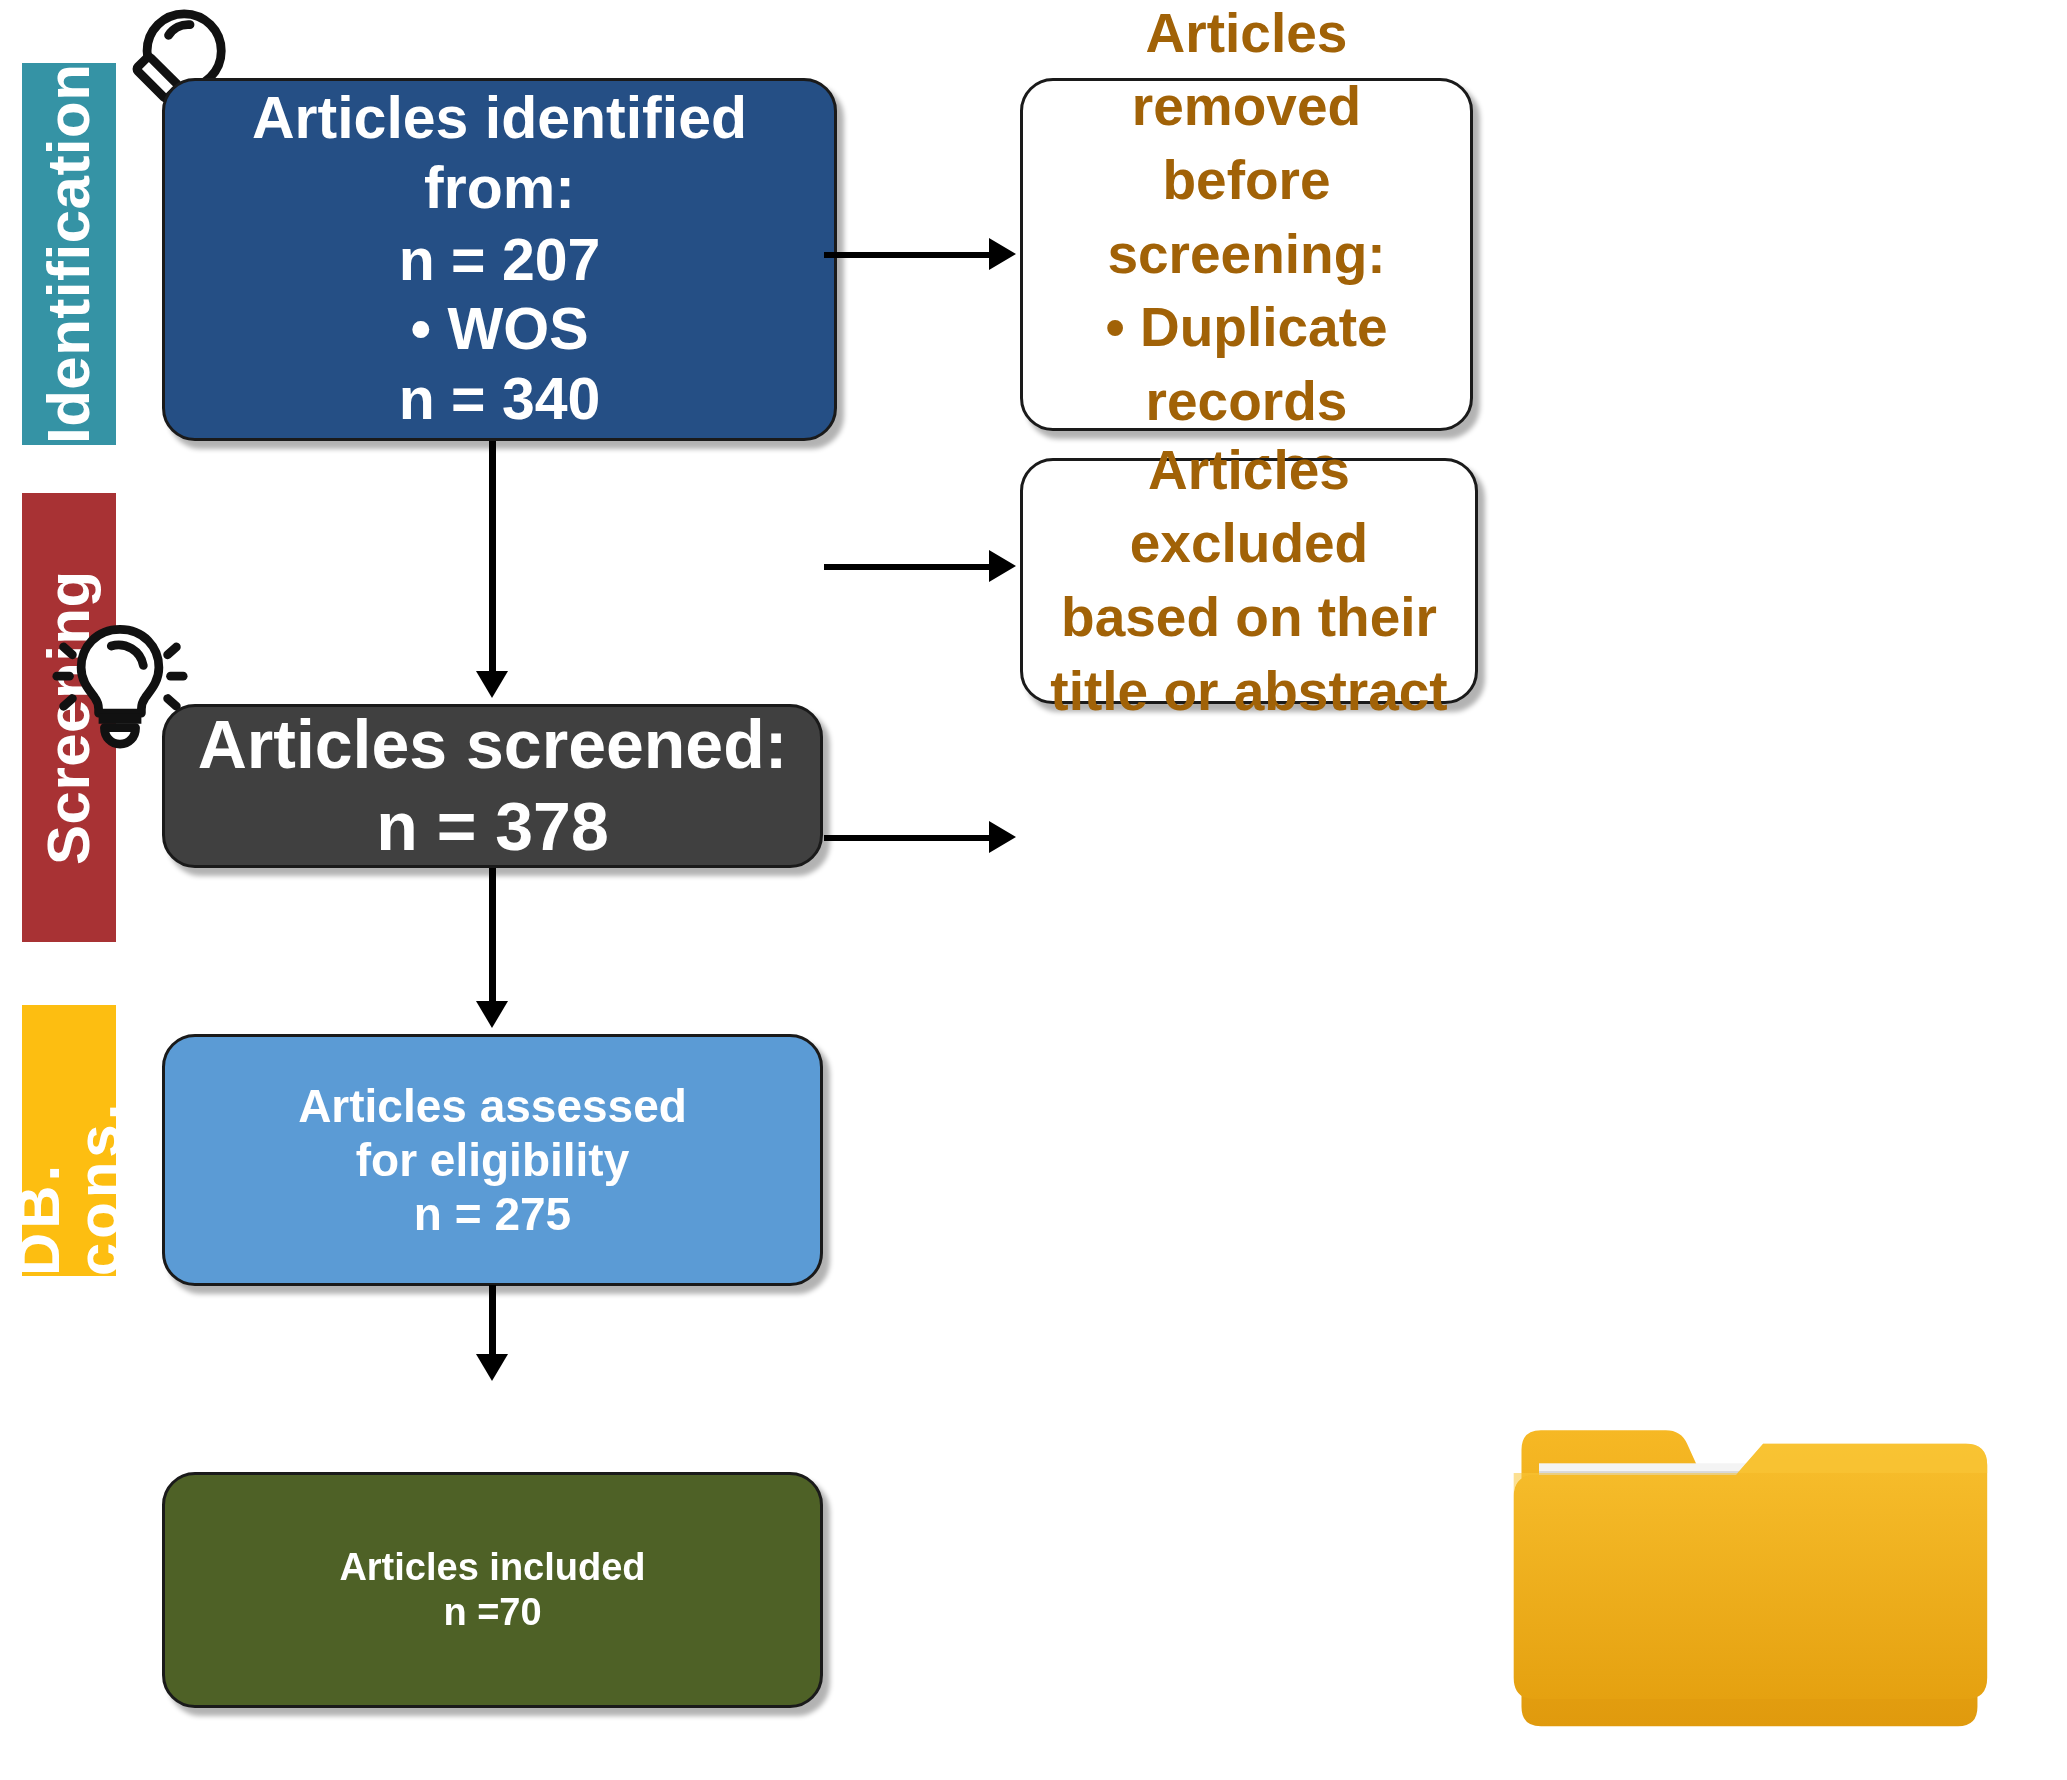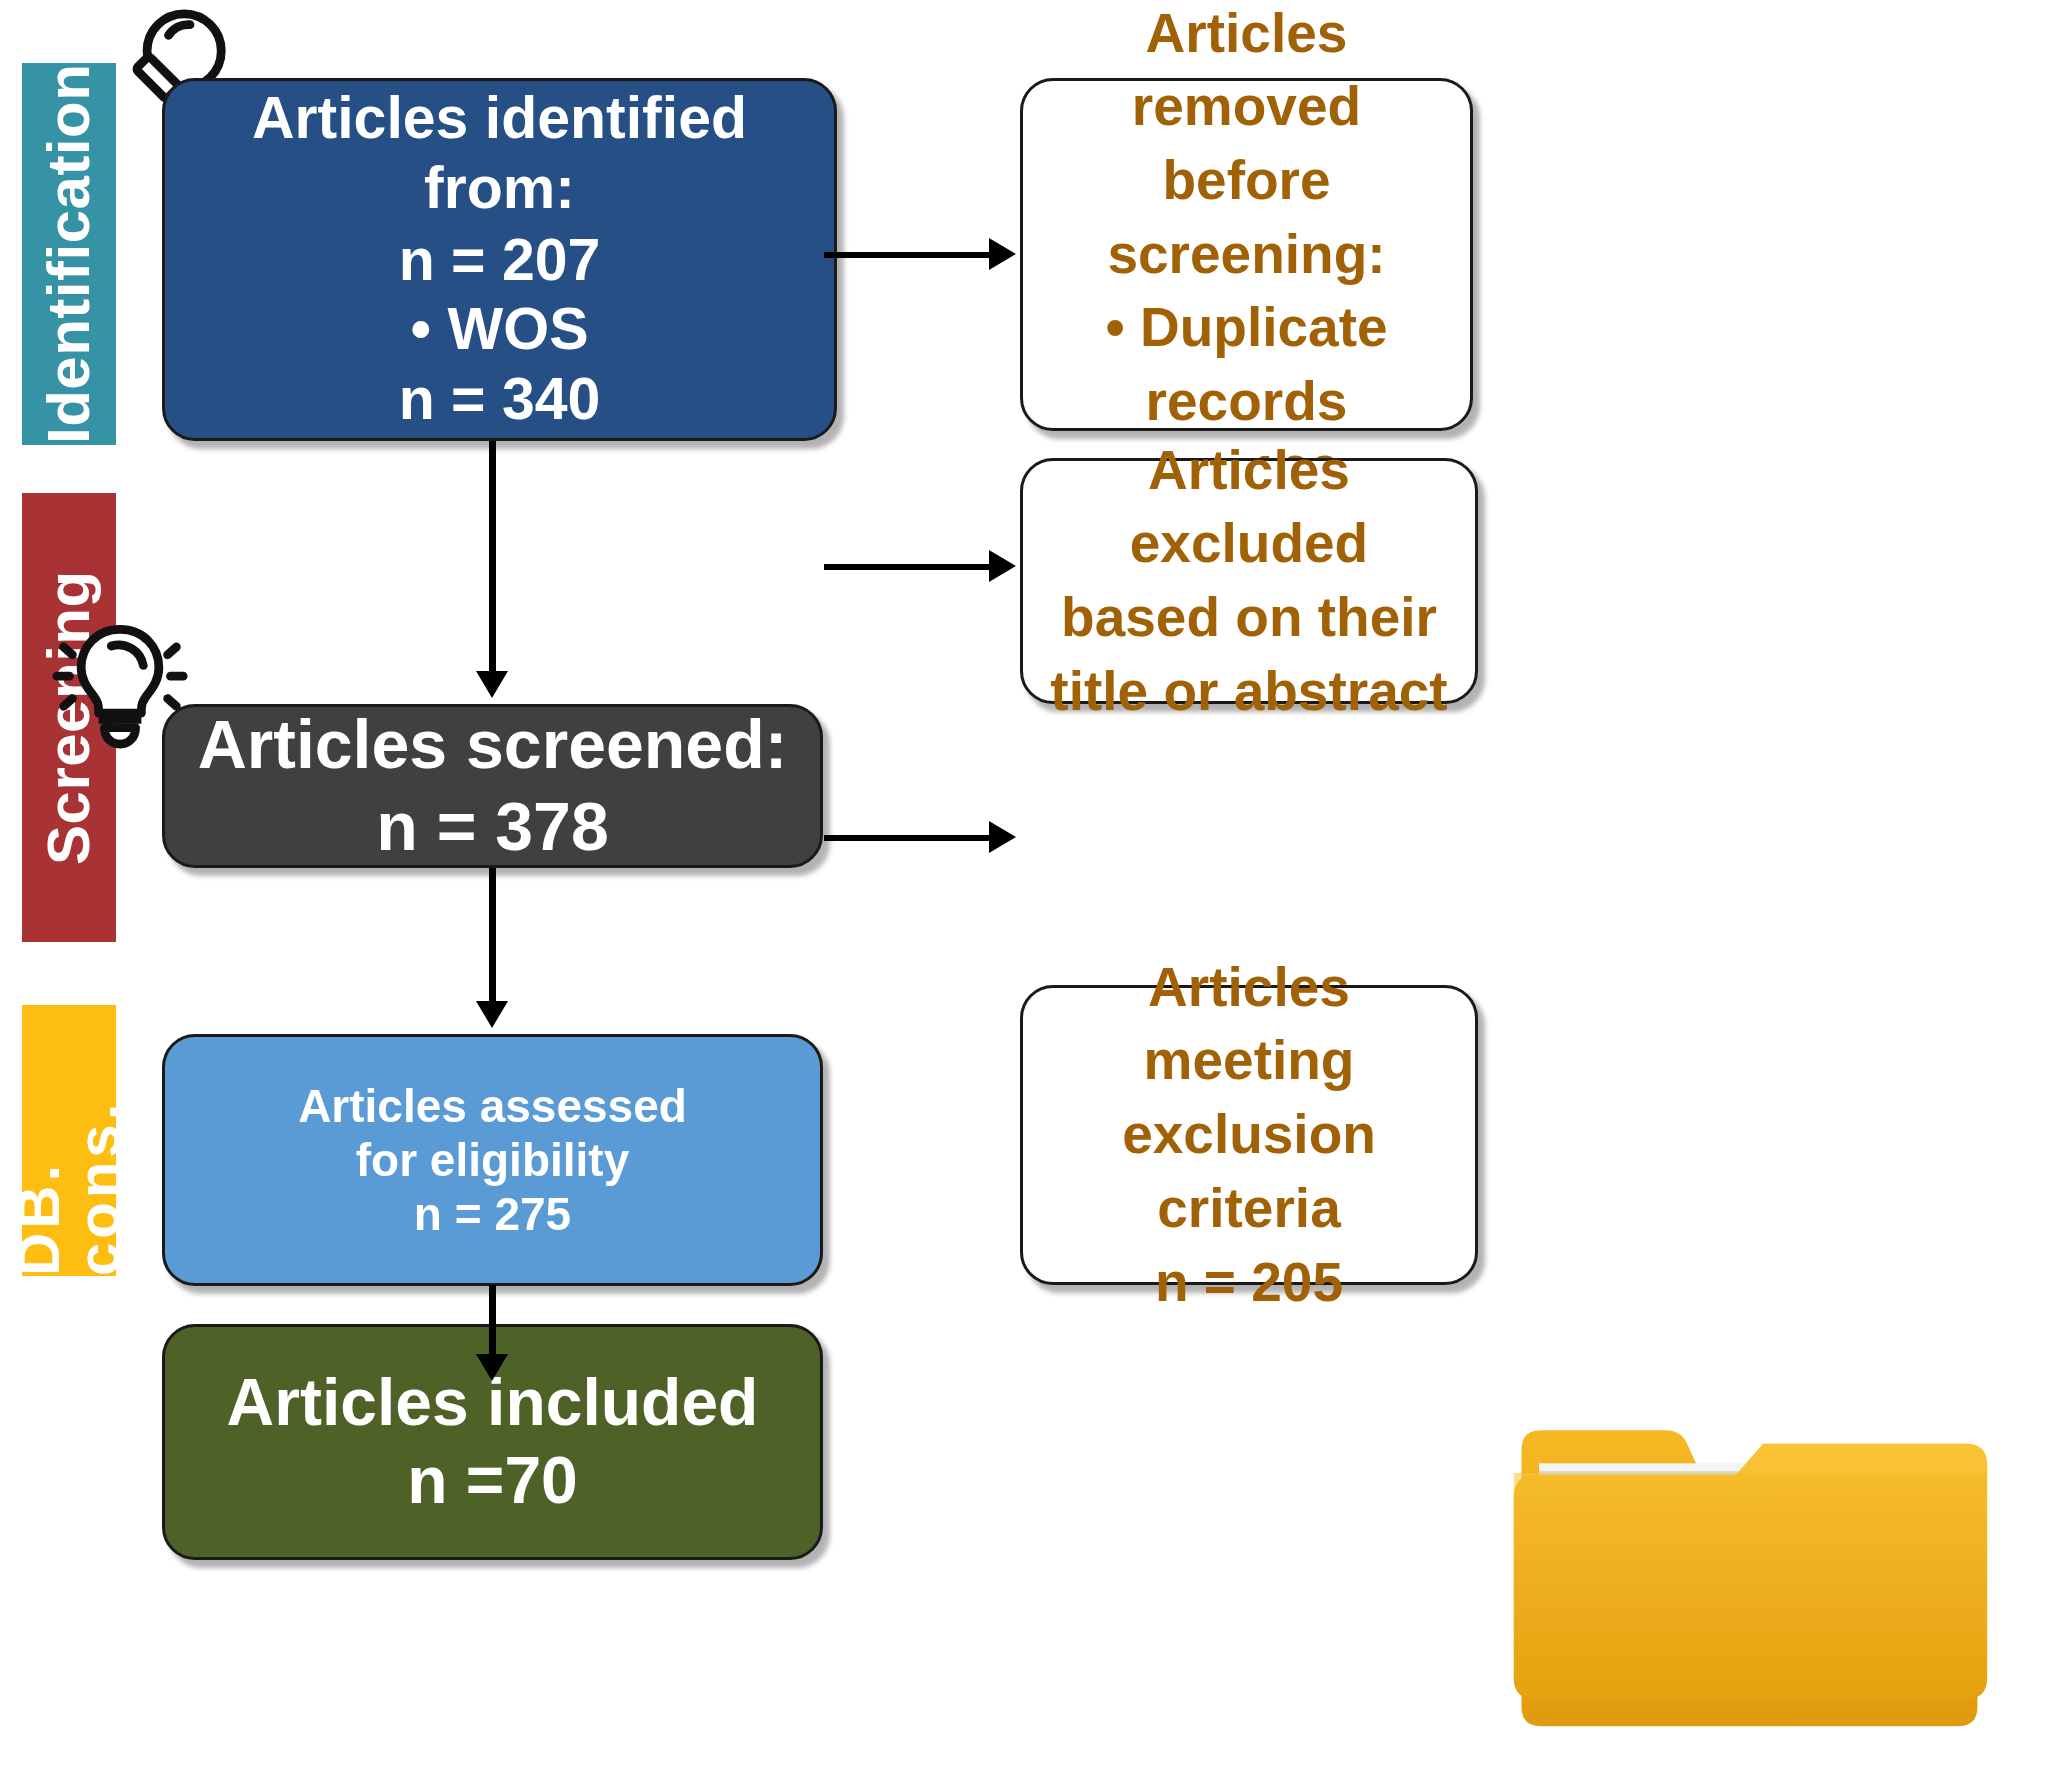--- a/index.html
+++ b/index.html
@@ -80,23 +80,23 @@
     line-height:1.20;
     text-align:center;
   }
   #box-eligibility{
     left:162px; top:1034px; width:661px; height:252px;
     background:#5b9bd5;
     font-size:46px;
     line-height:1.18;
   }
   #box-included{
-    left:162px; top:1324px; width:661px; height:236px;
+    left:162px; top:1472px; width:661px; height:236px;
     background:#4e6126;
-    font-size:66px;
+    font-size:38px;
     line-height:1.18;
   }
 
   
   .rbox{
     position:absolute;
     box-sizing:border-box;
     background:#ffffff;
     border:3.9px solid #1a1a1a;
     border-radius:33px;
@@ -250,25 +250,20 @@
     <span class="ln">records</span>
     <span class="ln">n = 169</span>
   </div>
 
   <div id="box-excluded" class="rbox">
     <span class="ln">Articles excluded</span>
     <span class="ln">based on their</span>
     <span class="ln">title or abstract</span>
   </div>
 
-  <div id="box-exclcriteria" class="rbox">
-    <span class="ln">Articles meeting</span>
-    <span class="ln">exclusion criteria</span>
-    <span class="ln">n = 205</span>
-  </div>
 
   <div id="arr-v1-line" class="arrow-line"></div>
   <div id="arr-v1-head" class="arrow-head down"></div>
 
   <div id="arr-v2-line" class="arrow-line"></div>
   <div id="arr-v2-head" class="arrow-head down"></div>
 
   <div id="arr-v3-line" class="arrow-line"></div>
   <div id="arr-v3-head" class="arrow-head down"></div>
 

